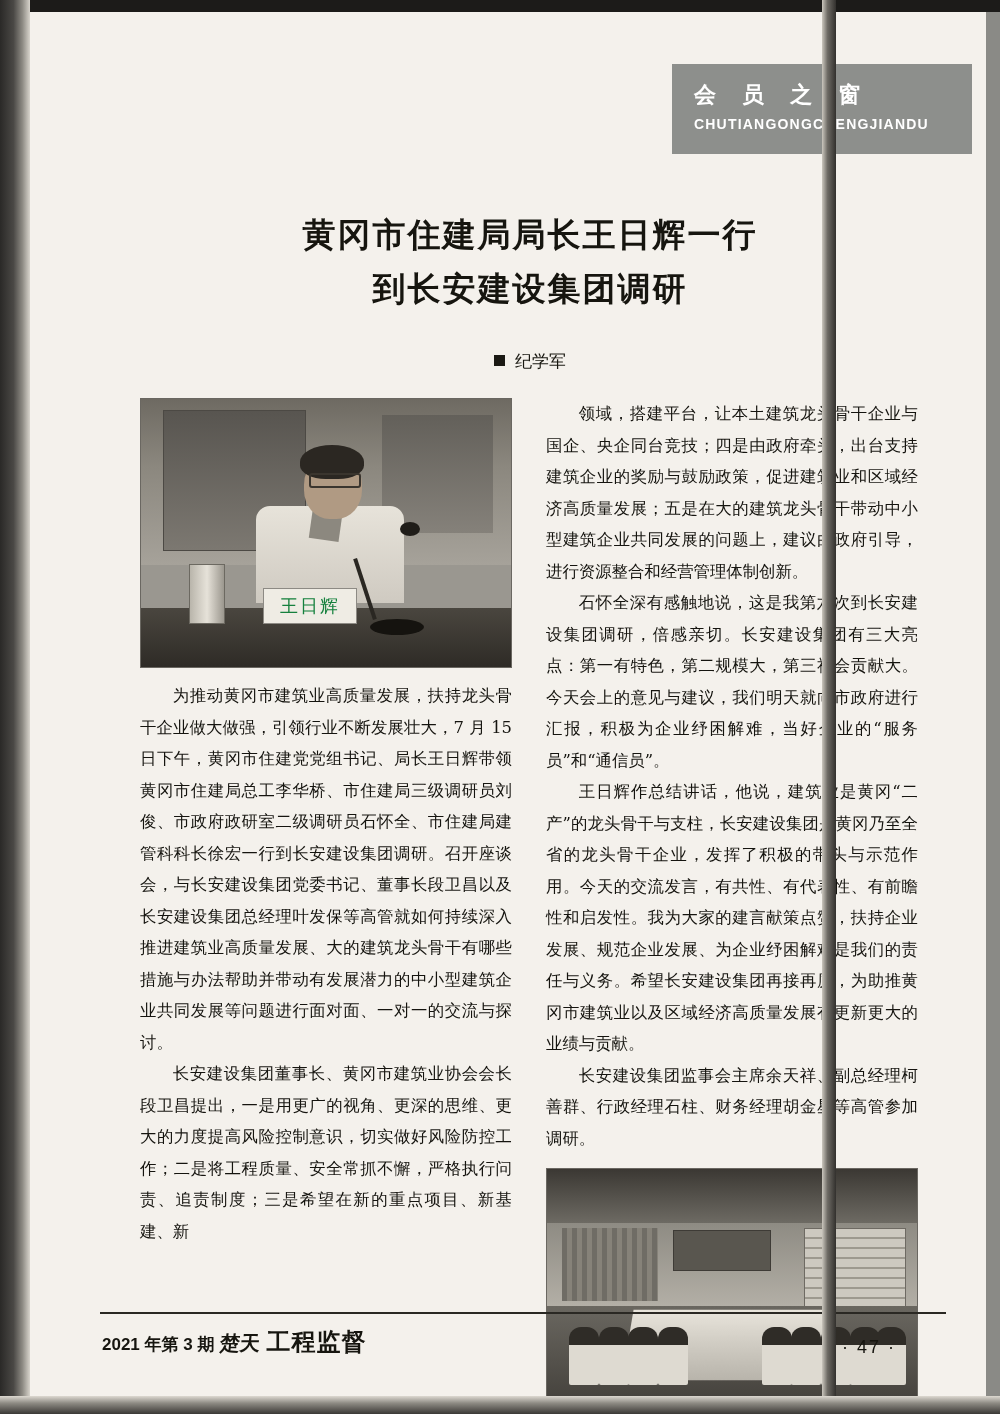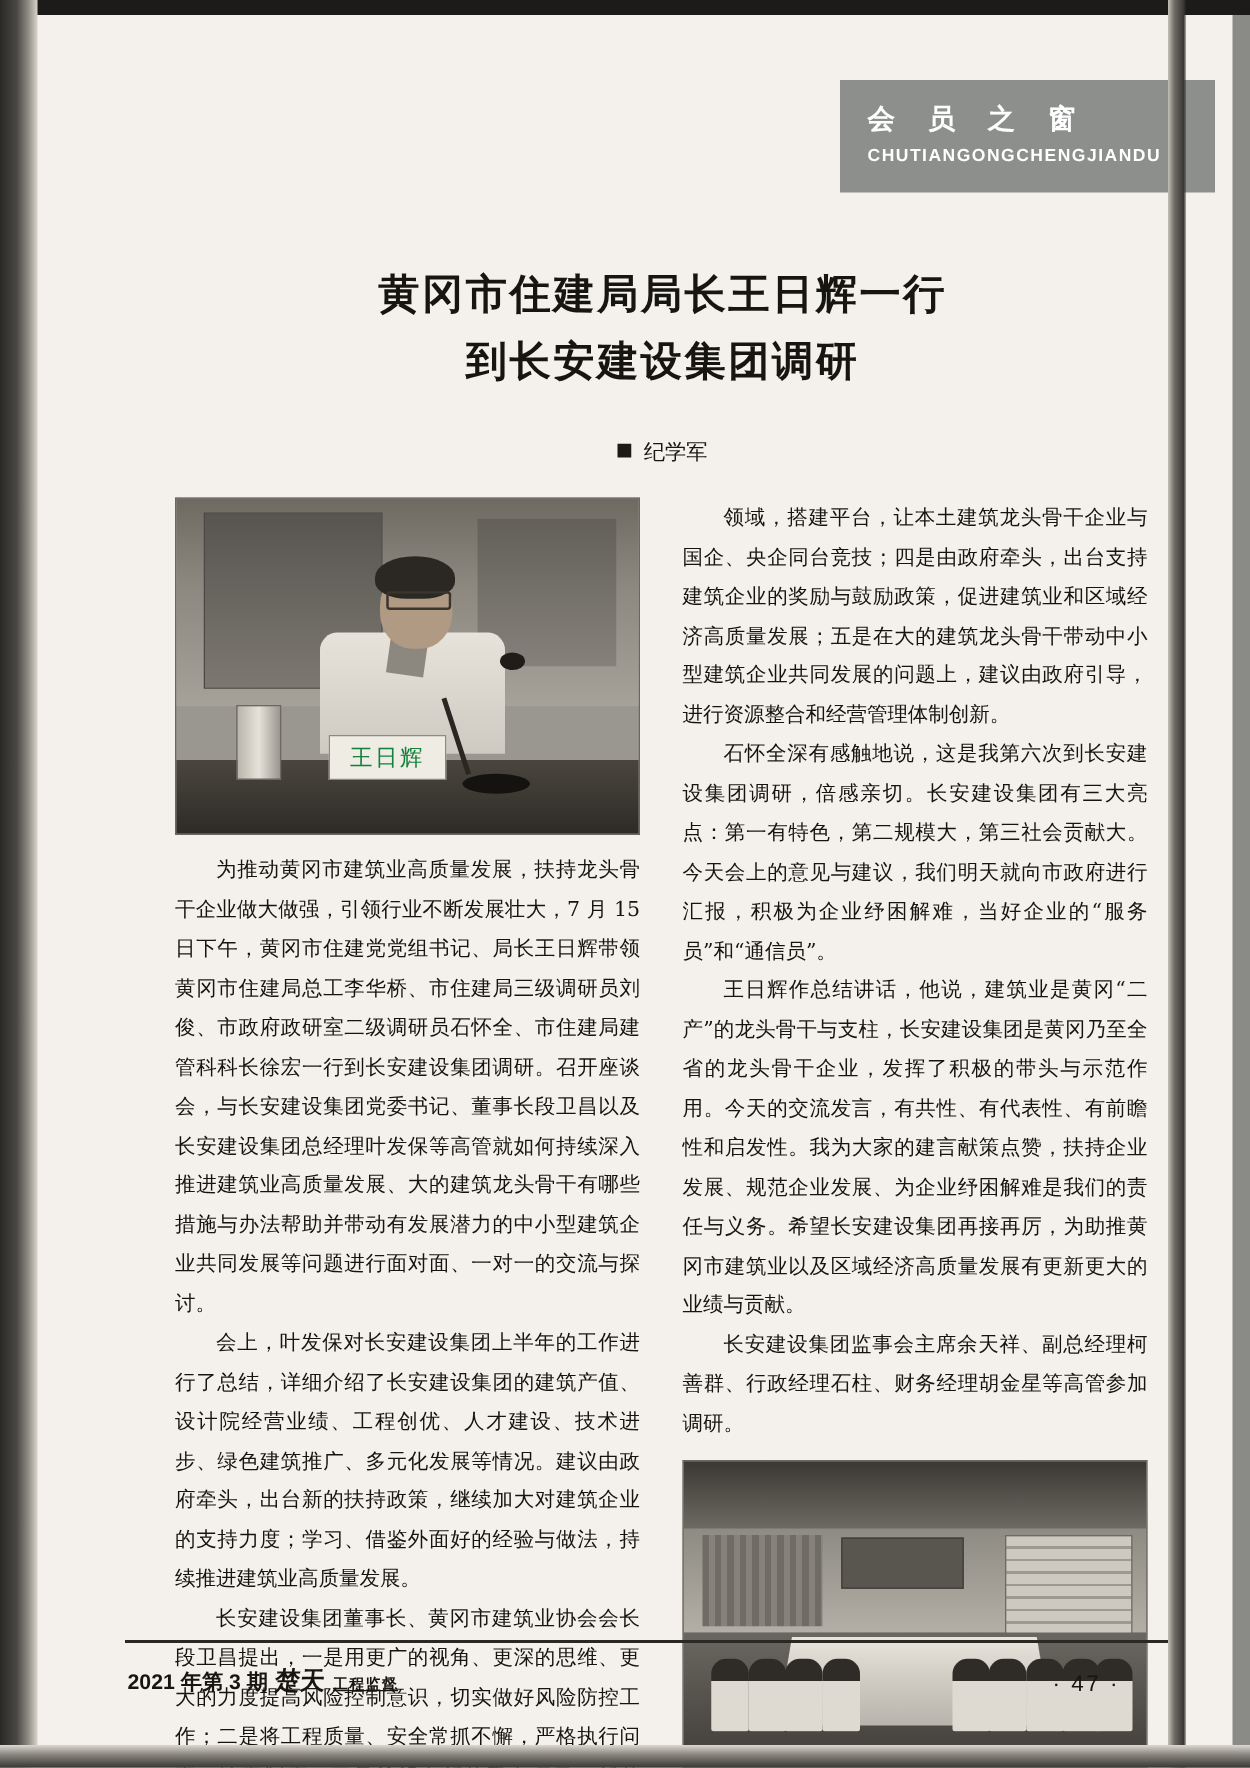--- a/index.html
+++ b/index.html
@@ -10,21 +10,21 @@
   body {
     width: 1000px;
     height: 1414px;
     font-family: "Liberation Serif", "DejaVu Serif", serif;
     position: relative;
     overflow: hidden;
   }
   .page {
     position: absolute;
     left: 0; top: 0;
-    width: 948px;
+    width: 836px;
     height: 1414px;
     background: #f2efe9;
   }
   
   .edge-top {
     position: absolute; left: 0; top: 0; width: 1000px; height: 12px;
     background: #1c1b19;
   }
   .edge-left {
     position: absolute; left: 0; top: 0; width: 30px; height: 1414px;
@@ -259,23 +259,22 @@
   }
   .footer-logo {
     display: inline-block;
     margin: 0 6px;
     font-family: "Liberation Serif", serif;
     font-size: 20px;
     font-weight: bold;
     transform: skewX(-6deg);
   }
   .footer-mag {
-    font-size: 12px;
+    font-size: 24px;
     letter-spacing: 1px;
-    text-decoration: underline;
   }
   .footer-right {
     position: absolute;
     right: 90px;
     bottom: 38px;
     font-family: "Liberation Sans", sans-serif;
     font-size: 18px;
     color: #16150f;
     letter-spacing: 2px;
   }
@@ -311,21 +310,20 @@
         <div class="p1-hair"></div>
         <div class="p1-glasses"></div>
         <div class="p1-mic-head"></div>
         <div class="p1-table"></div>
         <div class="p1-mic"></div>
         <div class="p1-mic-base"></div>
         <div class="p1-nameplate">王日辉</div>
         <div class="p1-cup"></div>
       </div>
       <p>为推动黄冈市建筑业高质量发展，扶持龙头骨干企业做大做强，引领行业不断发展壮大，7 月 15 日下午，黄冈市住建党党组书记、局长王日辉带领黄冈市住建局总工李华桥、市住建局三级调研员刘俊、市政府政研室二级调研员石怀全、市住建局建管科科长徐宏一行到长安建设集团调研。召开座谈会，与长安建设集团党委书记、董事长段卫昌以及长安建设集团总经理叶发保等高管就如何持续深入推进建筑业高质量发展、大的建筑龙头骨干有哪些措施与办法帮助并带动有发展潜力的中小型建筑企业共同发展等问题进行面对面、一对一的交流与探讨。</p>
-      <p>会上，叶发保对长安建设集团上半年的工作进行了总结，详细介绍了长安建设集团的建筑产值、设计院经营业绩、工程创优、人才建设、技术进步、绿色建筑推广、多元化发展等情况。建议由政府牵头，出台新的扶持政策，继续加大对建筑企业的支持力度；学习、借鉴外面好的经验与做法，持续推进建筑业高质量发展。</p>
       <p>长安建设集团董事长、黄冈市建筑业协会会长段卫昌提出，一是用更广的视角、更深的思维、更大的力度提高风险控制意识，切实做好风险防控工作；二是将工程质量、安全常抓不懈，严格执行问责、追责制度；三是希望在新的重点项目、新基建、新</p>
     </div>
 
     <div class="col col-right">
       <p>领域，搭建平台，让本土建筑龙头骨干企业与国企、央企同台竞技；四是由政府牵头，出台支持建筑企业的奖励与鼓励政策，促进建筑业和区域经济高质量发展；五是在大的建筑龙头骨干带动中小型建筑企业共同发展的问题上，建议由政府引导，进行资源整合和经营管理体制创新。</p>
       <p>石怀全深有感触地说，这是我第六次到长安建设集团调研，倍感亲切。长安建设集团有三大亮点：第一有特色，第二规模大，第三社会贡献大。今天会上的意见与建议，我们明天就向市政府进行汇报，积极为企业纾困解难，当好企业的“服务员”和“通信员”。</p>
       <p>王日辉作总结讲话，他说，建筑业是黄冈“二产”的龙头骨干与支柱，长安建设集团是黄冈乃至全省的龙头骨干企业，发挥了积极的带头与示范作用。今天的交流发言，有共性、有代表性、有前瞻性和启发性。我为大家的建言献策点赞，扶持企业发展、规范企业发展、为企业纾困解难是我们的责任与义务。希望长安建设集团再接再厉，为助推黄冈市建筑业以及区域经济高质量发展有更新更大的业绩与贡献。</p>
       <p>长安建设集团监事会主席余天祥、副总经理柯善群、行政经理石柱、财务经理胡金星等高管参加调研。</p>
       <div class="photo photo-2">
         <div class="p2-ceil"></div>

